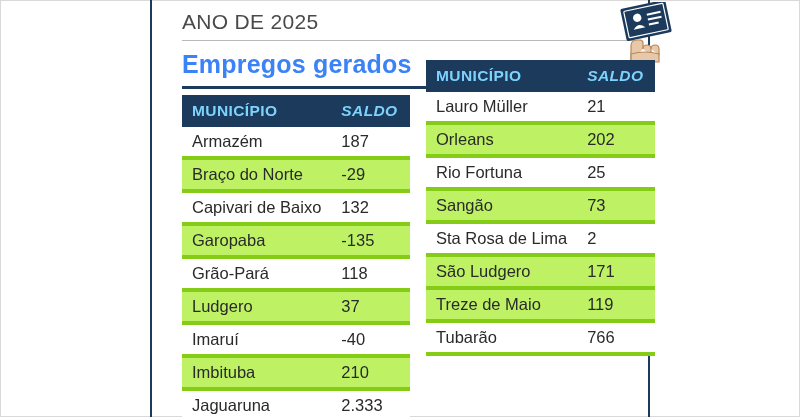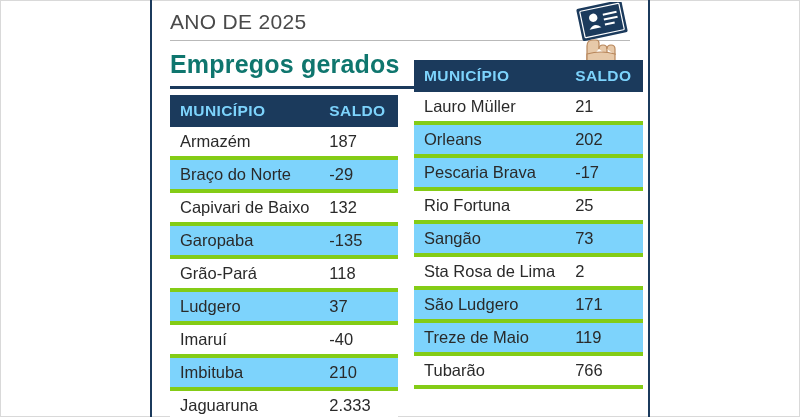--- a/index.html
+++ b/index.html
@@ -29,24 +29,25 @@
     top: 0;
     width: 2px;
     height: 417px;
     background: #1b3a5c;
   }
   #vrule-left  { left: 150px; }
   #vrule-right { right: 150px; }
 
   #content {
     position: absolute;
-    left: 152px;
+    left: 164px;
     top: 0;
     width: 503px;
     height: 417px;
+    padding-left: 32px;
   }
 
   
   #header {
     position: absolute;
     left: 18px;
     top: 10px;
     width: 460px;
   }
   #year-title {
@@ -57,21 +58,21 @@
     padding-bottom: 6px;
   }
   #rule-thin {
     height: 1px;
     background: #b9b9b9;
     width: 460px;
   }
   #main-title {
     font-size: 25px;
     font-weight: bold;
-    color: #0f766e;
+    color: #3b82f6;
     padding-top: 9px;
     padding-bottom: 7px;
     letter-spacing: .2px;
   }
   #rule-thick {
     height: 3px;
     background: #1b3a5c;
     width: 278px;
   }
 
@@ -104,34 +105,35 @@
     font-size: 15.5px;
     font-weight: bold;
     letter-spacing: .4px;
     padding: 7px 10px 7px 10px;
     text-align: left;
     white-space: nowrap;
   }
   .thead-row th.num {
     text-align: center;
     padding-right: 12px;
+    font-style: italic;
   }
   .table td {
     padding: 5px 10px 5px 10px;
     color: #2a2a2a;
     font-size: 16.5px;
     border-bottom: 4px solid #84cc16;
     white-space: nowrap;
   }
   .table td.num {
     text-align: left;
     padding-right: 12px;
   }
   tr.odd td  { background: #ffffff; }
-  tr.even td { background: #7dd3fc; }
+  tr.even td { background: #bef264; }
 </style>
 </head>
 <body>
 
 <div id="root">
   <div id="frame"></div>
 
   <div class="vrule" id="vrule-left"></div>
   <div class="vrule" id="vrule-right"></div>
 
@@ -227,24 +229,20 @@
         </thead>
         <tbody>
           <tr class="odd">
             <td>Lauro Müller</td>
             <td class="num">21</td>
           </tr>
           <tr class="even">
             <td>Orleans</td>
             <td class="num">202</td>
           </tr>
-          <tr class="even">
-            <td>Pescaria Brava</td>
-            <td class="num">-17</td>
-          </tr>
           <tr class="odd">
             <td>Rio Fortuna</td>
             <td class="num">25</td>
           </tr>
           <tr class="even">
             <td>Sangão</td>
             <td class="num">73</td>
           </tr>
           <tr class="odd">
             <td>Sta Rosa de Lima</td>

